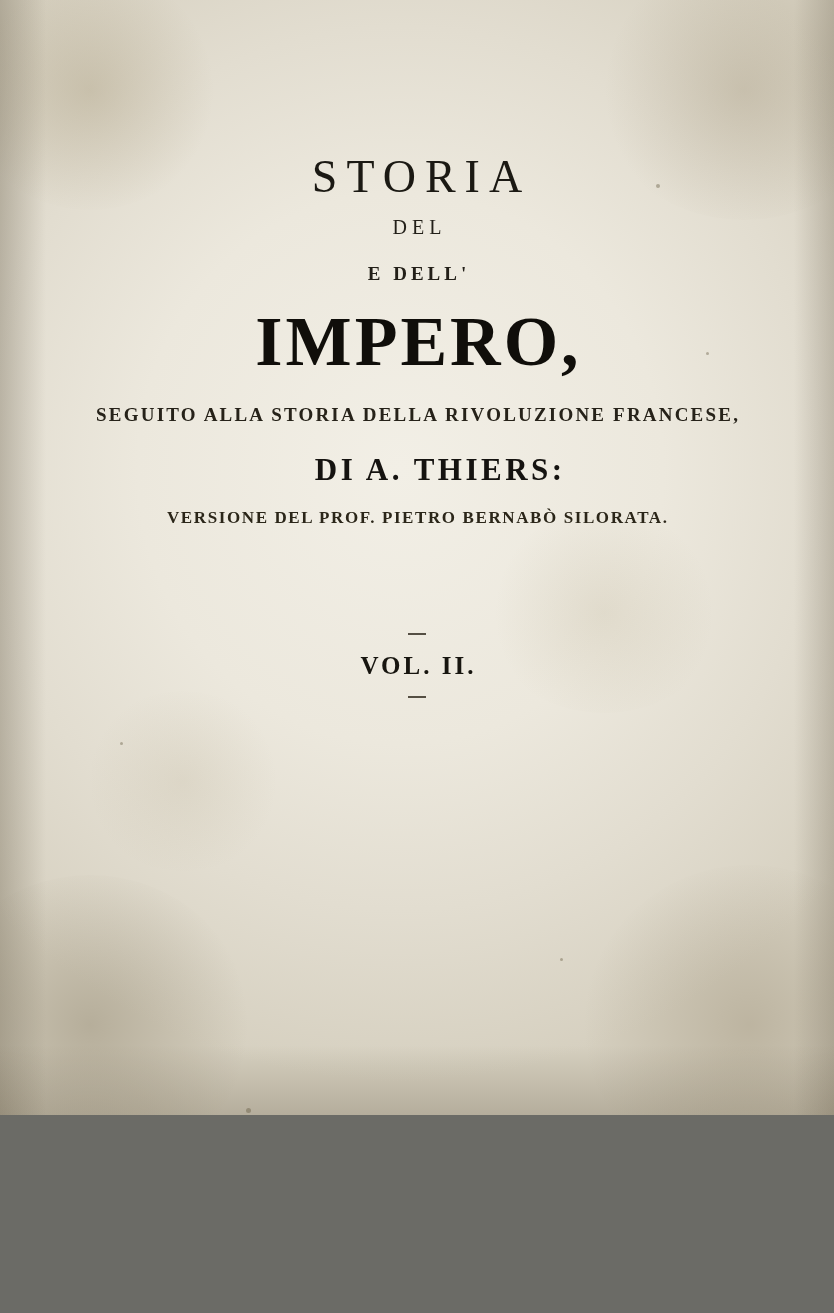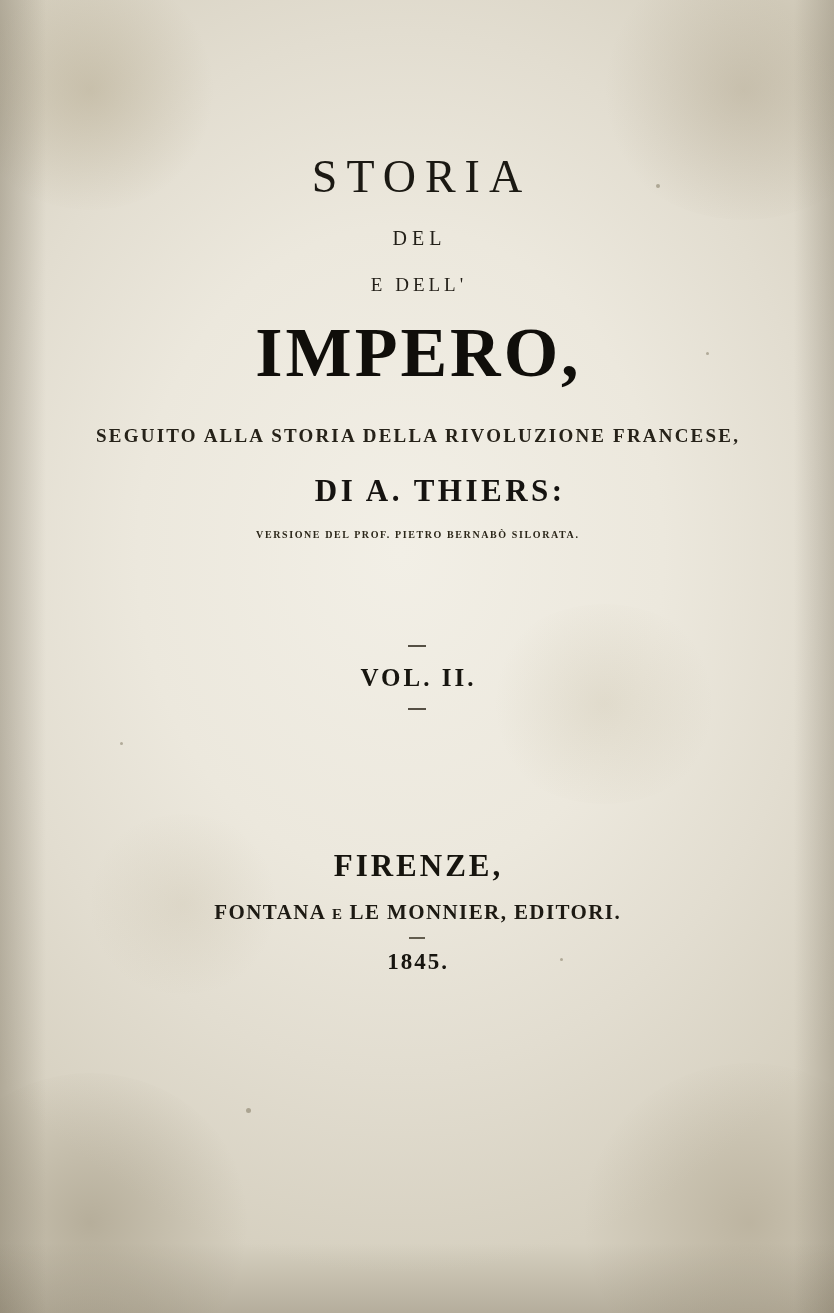--- a/index.html
+++ b/index.html
@@ -3,21 +3,21 @@
 <meta charset="utf-8">
 <style>
   html, body {
     margin: 0;
     padding: 0;
     background: #6b6b66;
   }
   .page {
     position: relative;
     width: 834px;
-    height: 1313px;
+    height: 1115px;
     overflow: hidden;
     background:
       radial-gradient(ellipse 70% 55% at 48% 42%, #f2efe6 0%, #ece8dd 45%, #e2ddd0 72%, #d6d0c0 100%);
     font-family: "Liberation Serif", serif;
     color: #17150f;
   }
   
   .stain {
     position: absolute;
     border-radius: 50%;
@@ -65,21 +65,21 @@
   }
 
   .line-storia {
     font-size: 46px;
     letter-spacing: 9px;
     font-weight: 400;
     text-indent: 9px;
     color: #1b1913;
   }
   .line-del {
-    margin-top: 24px;
+    margin-top: 13px;
     font-size: 20px;
     letter-spacing: 5px;
     text-indent: 5px;
     color: #221f18;
   }
   .line-consolato {
     margin-top: 18px;
     font-size: 78px;
     font-weight: 700;
     letter-spacing: 5px;
@@ -87,49 +87,50 @@
     line-height: 1.02;
     color: #100e0a;
     font-family: "Liberation Serif", serif;
   }
   .line-edell {
     margin-top: 24px;
     font-size: 19px;
     letter-spacing: 4px;
     text-indent: 4px;
     color: #231f18;
+    font-weight: bold;
   }
   .line-impero {
     margin-top: 17px;
     font-size: 70px;
     font-weight: 700;
     letter-spacing: 3px;
     text-indent: 3px;
     color: #100e0a;
   }
   .line-seguito {
-    margin-top: 32px;
+    margin-top: 22px;
     font-size: 19px;
     letter-spacing: 2.2px;
     text-indent: 2.2px;
     font-weight: 700;
     color: #262219;
   }
   .line-autore {
     margin-top: 26px;
     font-size: 31px;
     font-weight: 700;
     letter-spacing: 3.5px;
     text-indent: 3.5px;
     color: #151310;
     padding-left: 43px;
   }
   .line-versione {
     margin-top: 20px;
-    font-size: 10px;
+    font-size: 17px;
     letter-spacing: 1.6px;
     text-indent: 1.6px;
     font-weight: 700;
     color: #2b2619;
   }
 
   .vol-block {
     margin-top: 105px;
   }
   .rule {
@@ -222,25 +223,15 @@
     <div class="line-autore">DI A. THIERS:</div>
 
     <div class="line-versione">VERSIONE DEL PROF. PIETRO BERNABÒ SILORATA.</div>
 
     <div class="vol-block">
       <div class="rule"></div>
       <div class="line-vol">VOL. II.</div>
       <div class="rule"></div>
     </div>
 
-    <div class="imprint">
-      <div class="line-city">FIRENZE,</div>
-      <div class="line-publisher">
-        <span>FONTANA</span>
-        <span class="small">E</span>
-        <span>LE MONNIER, EDITORI.</span>
-      </div>
-      <div class="rule-short"></div>
-      <div class="line-year">1845.</div>
-    </div>
 
   </div>
 </div>
 
 </body></html>

